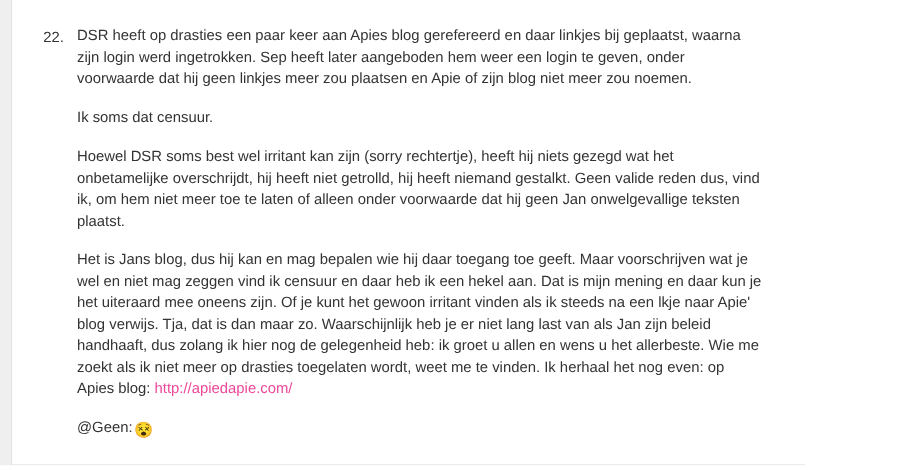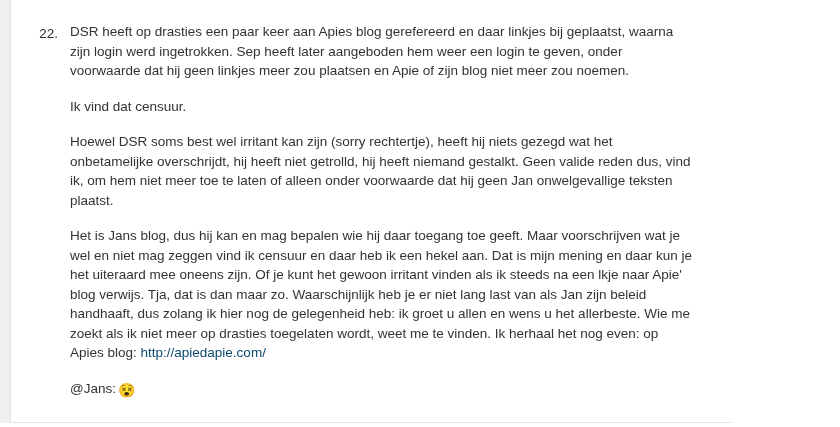--- a/index.html
+++ b/index.html
@@ -53,21 +53,21 @@
     color: #333333;
     font-size: 13.5px;
   }
   .comment-body p.first {
     margin-bottom: 18px;
   }
   .comment-body p.short {
     margin-bottom: 16px;
   }
   a.link {
-    color: #0c4a6e;
+    color: #ec4899;
     text-decoration: none;
   }
   .mention-line {
     margin: 0 0 14px 0;
     line-height: 19.5px;
     font-size: 13.5px;
     color: #333333;
   }
   .emoji {
     display: inline-block;
@@ -98,24 +98,24 @@
 
 <div class="comment-wrap">
 
   <div class="left-gutter"></div>
 
   <div class="comment-number">22.</div>
 
   <div class="comment-body">
 
     <p>DSR heeft op drasties een paar keer aan Apies blog gerefereerd en daar linkjes bij geplaatst, waarna zijn login werd ingetrokken. Sep heeft later aangeboden hem weer een login te geven, onder voorwaarde dat hij geen linkjes meer zou plaatsen en Apie of zijn blog niet meer zou noemen.</p>
-    <p class="short">Ik vind dat censuur.</p>
+    <p class="short">Ik soms dat censuur.</p>
     <p>Hoewel DSR soms best wel irritant kan zijn (sorry rechtertje), heeft hij niets gezegd wat het onbetamelijke overschrijdt, hij heeft niet getrolld, hij heeft niemand gestalkt. Geen valide reden dus, vind ik, om hem niet meer toe te laten of alleen onder voorwaarde dat hij geen Jan onwelgevallige teksten plaatst.</p>
 
     <p><span>Het is Jans blog, dus hij kan en mag bepalen wie hij daar toegang toe geeft. Maar voorschrijven wat je wel en niet mag zeggen vind ik censuur en daar heb ik een hekel aan. Dat is mijn mening en daar kun je het uiteraard mee oneens zijn. Of je kunt het gewoon irritant vinden als ik steeds na een lkje naar Apie' blog verwijs. Tja, dat is dan maar zo. Waarschijnlijk heb je er niet lang last van als Jan zijn beleid handhaaft, dus zolang ik hier nog de gelegenheid heb: ik groet u allen en wens u het allerbeste. Wie me zoekt als ik niet meer op drasties toegelaten wordt, weet me te vinden. Ik herhaal het nog even: op Apies blog: </span><a class="link" href="#">http://apiedapie.com/</a><span></span></p>
 
-    <p class="mention-line"><span>@Jans:</span><span class="emoji">😵</span></p>
+    <p class="mention-line"><span>@Geen:</span><span class="emoji">😵</span></p>
 
   </div>
 
   <div class="bottom-rule"></div>
   <div class="bottom-band"></div>
 </div>
 
 </body></html>

